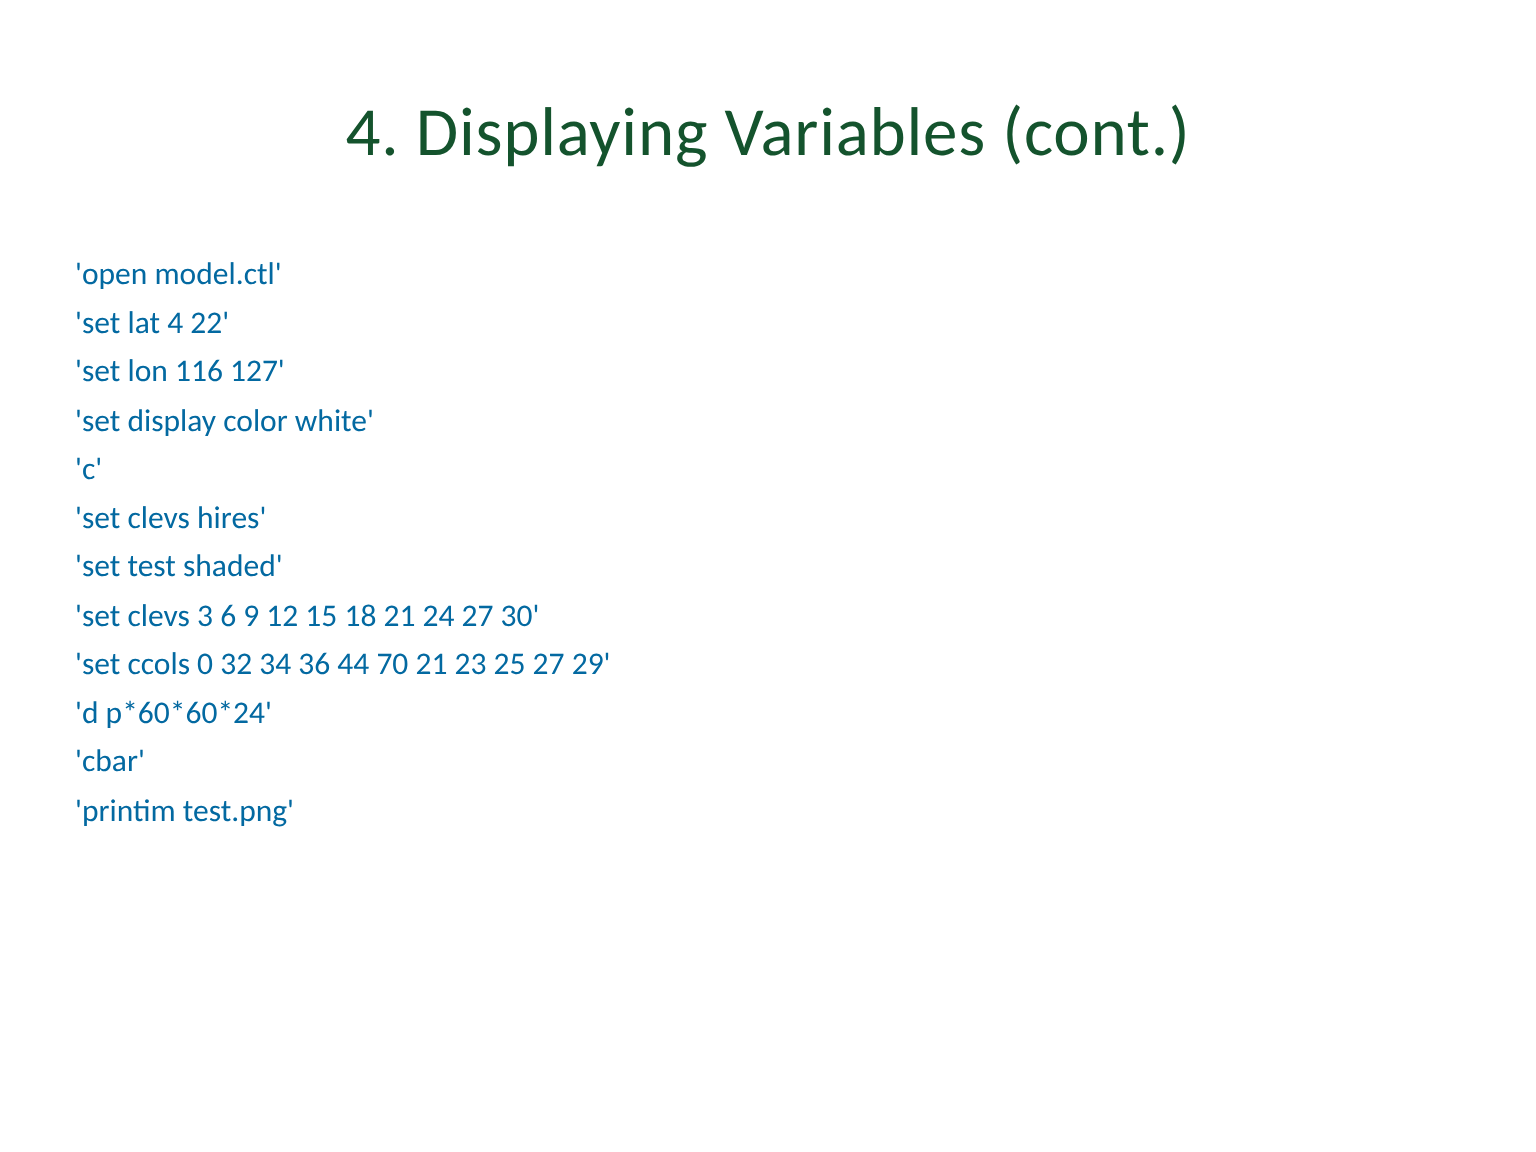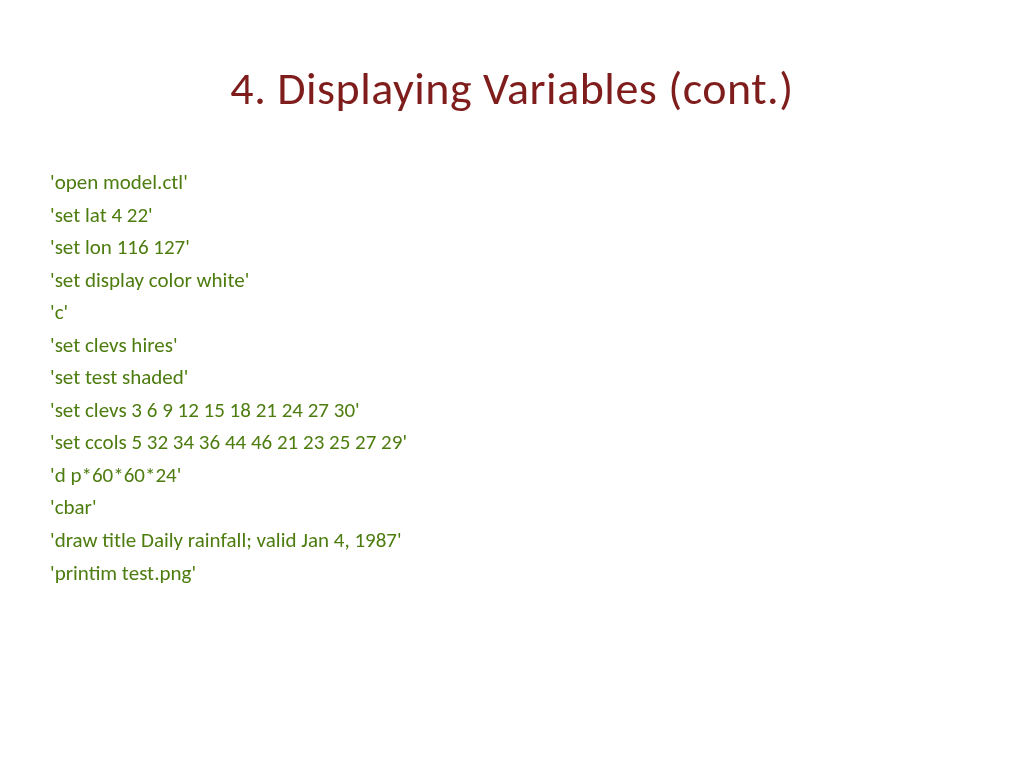--- a/index.html
+++ b/index.html
@@ -13,50 +13,49 @@
       background: #ffffff;
       font-family: Calibri, "Segoe UI", sans-serif;
       overflow: hidden;
     }
     .slide {
       width: 100%;
       height: 100%;
       padding: 60px 50px 40px 50px;
     }
     .title {
-      color: #7f1d1d;
+      color: #14532d;
       font-size: 46px;
       font-weight: normal;
       text-align: center;
       margin-bottom: 50px;
       letter-spacing: 0.5px;
     }
     .content {
       padding-left: 0;
     }
     .line {
-      color: #4d7c0f;
+      color: #0369a1;
       font-size: 21px;
       line-height: 1.55;
       font-weight: normal;
     }
   </style>
 </head>
 <body>
 
 <div class="slide">
   <h1 class="title">4. Displaying Variables (cont.)</h1>
   <div class="content">
     <div class="line">'open model.ctl'</div>
     <div class="line">'set lat 4 22'</div>
     <div class="line">'set lon 116 127'</div>
     <div class="line">'set display color white'</div>
     <div class="line">'c'</div>
     <div class="line">'set clevs hires'</div>
     <div class="line">'set test shaded'</div>
     <div class="line">'set clevs 3 6 9 12 15 18 21 24 27 30'</div>
-    <div class="line">'set ccols 5 32 34 36 44 46 21 23 25 27 29'</div>
+    <div class="line">'set ccols 0 32 34 36 44 70 21 23 25 27 29'</div>
     <div class="line">'d p*60*60*24'</div>
     <div class="line">'cbar'</div>
-    <div class="line">'draw title Daily rainfall; valid Jan 4, 1987'</div>
     <div class="line">'printim test.png'</div>
   </div>
 </div>
 
 </body></html>

